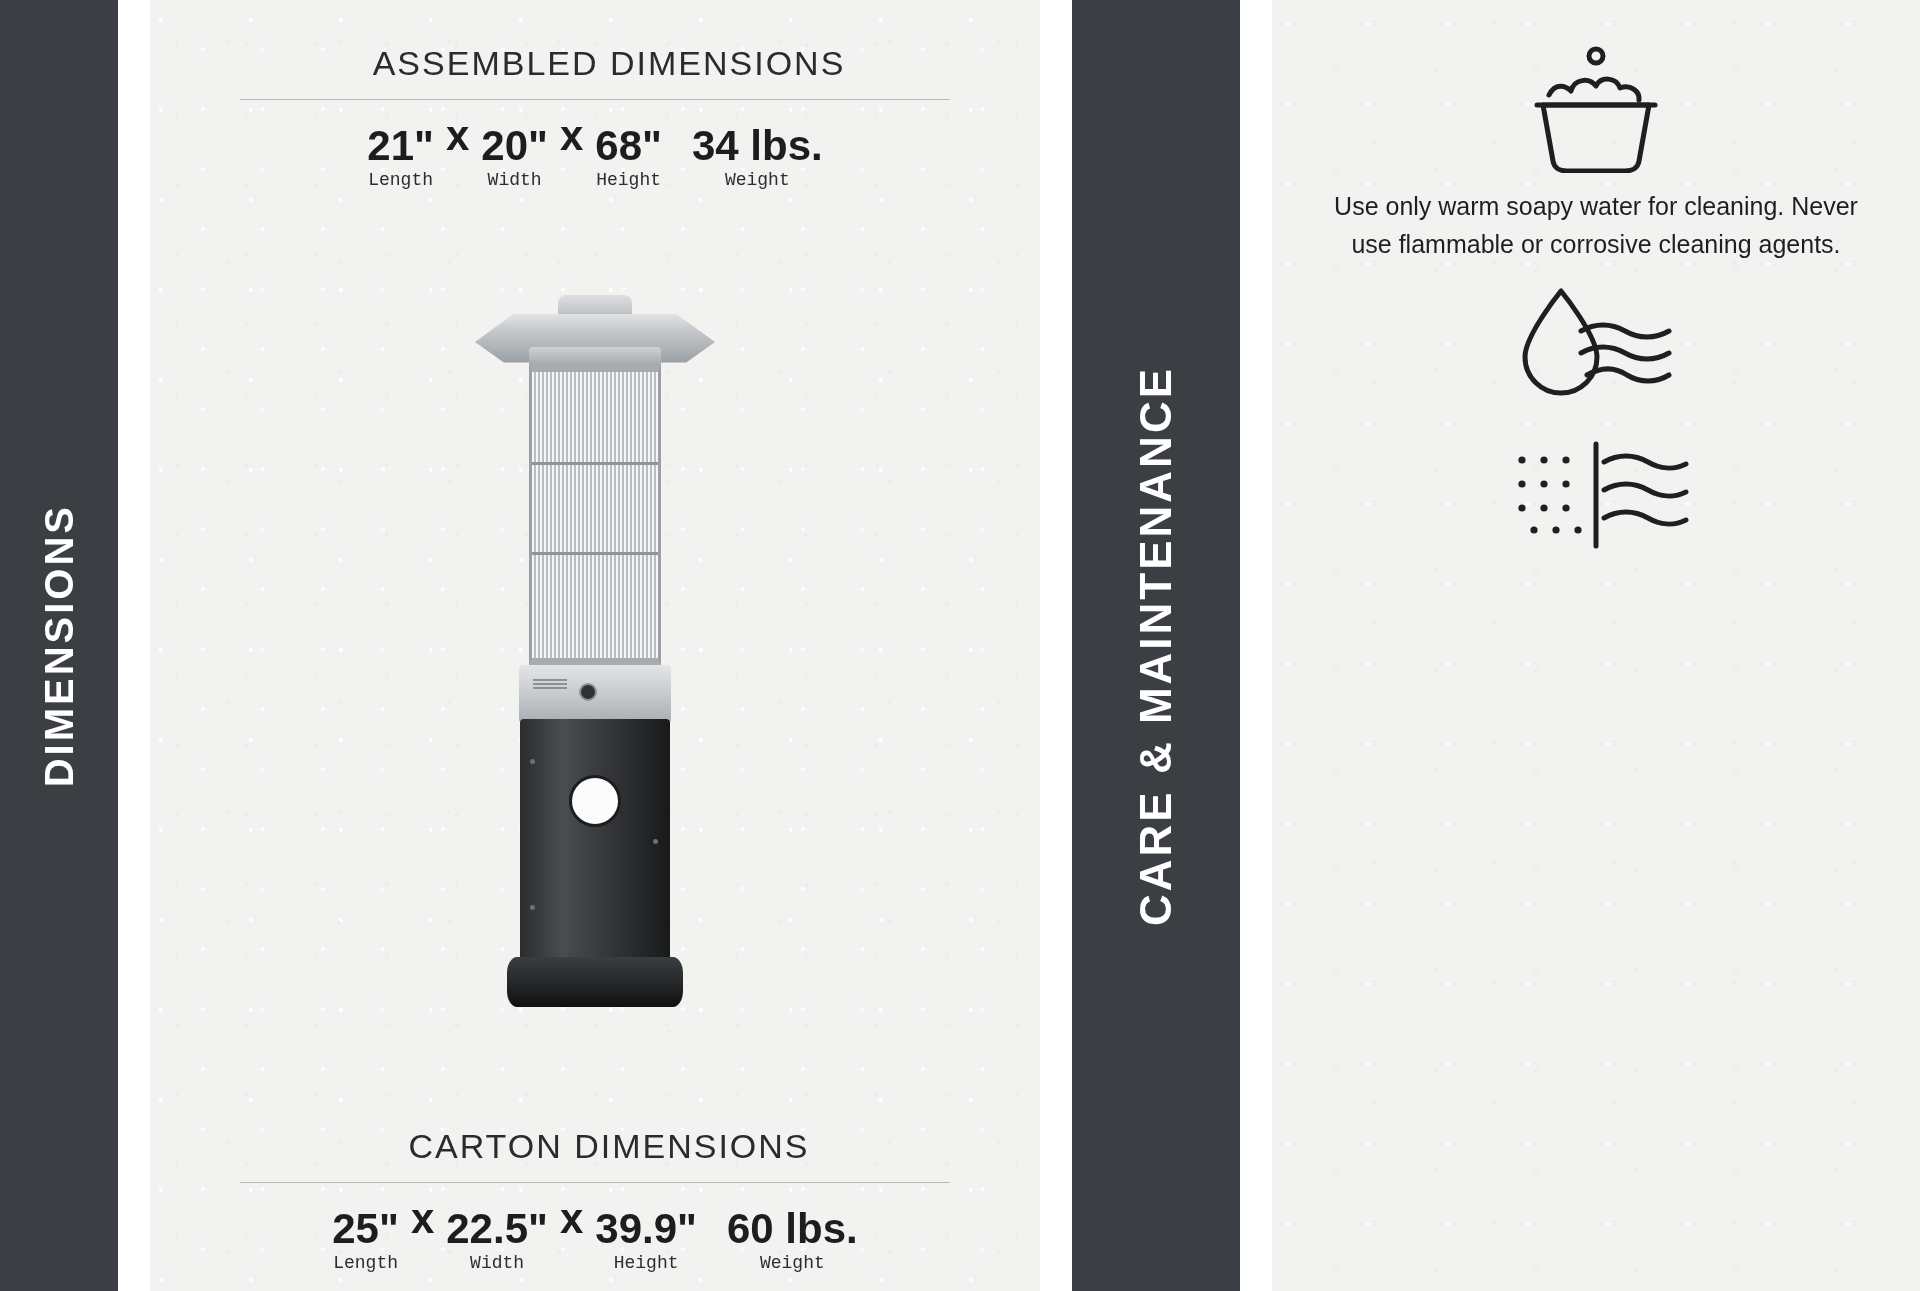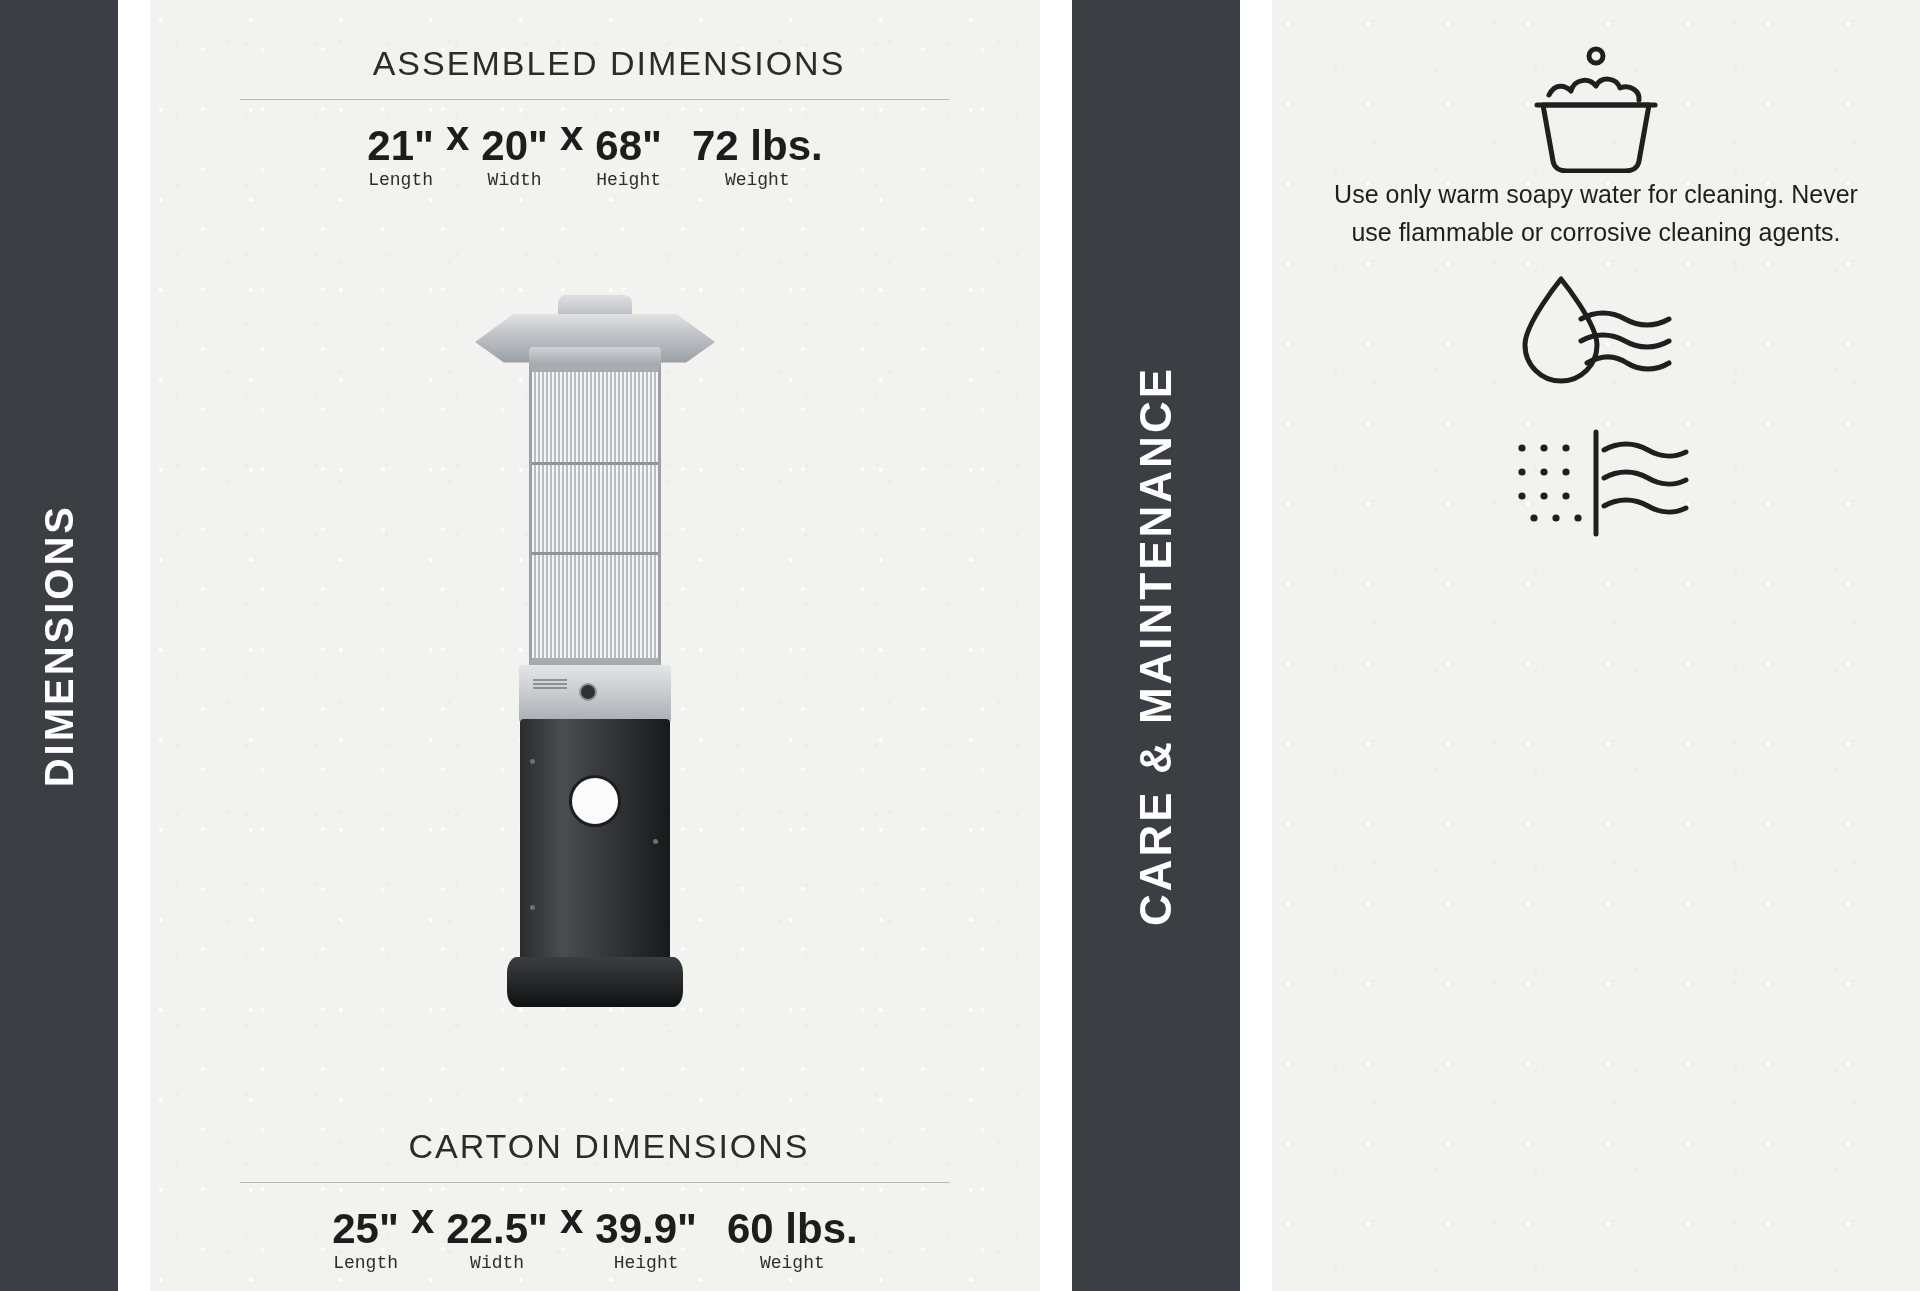--- a/index.html
+++ b/index.html
@@ -210,20 +210,21 @@
     align-items: center;
     width: 100%;
   }
   .care-icon { height: 136px; display:flex; align-items:center; justify-content:center; }
   .care-text {
     text-align: center;
     font-size: 25px;
     line-height: 1.5;
     color: #1f1f1f;
     max-width: 560px;
+    margin-top: 12px;
   }
 
   
   .carton-wrap { width: 100%; display:flex; flex-direction:column; align-items:center; }
 </style>
 </head>
 <body>
 
 <div class="page">
 
@@ -248,21 +249,21 @@
         <div class="dim-val">20"</div>
         <div class="dim-lab">Width</div>
       </div>
       <div class="xsep">x</div>
       <div class="dim-item">
         <div class="dim-val">68"</div>
         <div class="dim-lab">Height</div>
       </div>
       <div class="wspacer"></div>
       <div class="dim-item">
-        <div class="dim-val">72 lbs.</div>
+        <div class="dim-val">34 lbs.</div>
         <div class="dim-lab">Weight</div>
       </div>
     </div>
 
     <div class="heater-wrap">
       <div class="heater">
         <div class="hood-top"></div>
         <div class="hood"></div>
         <div class="hood-cap"></div>
         <div class="grill">

